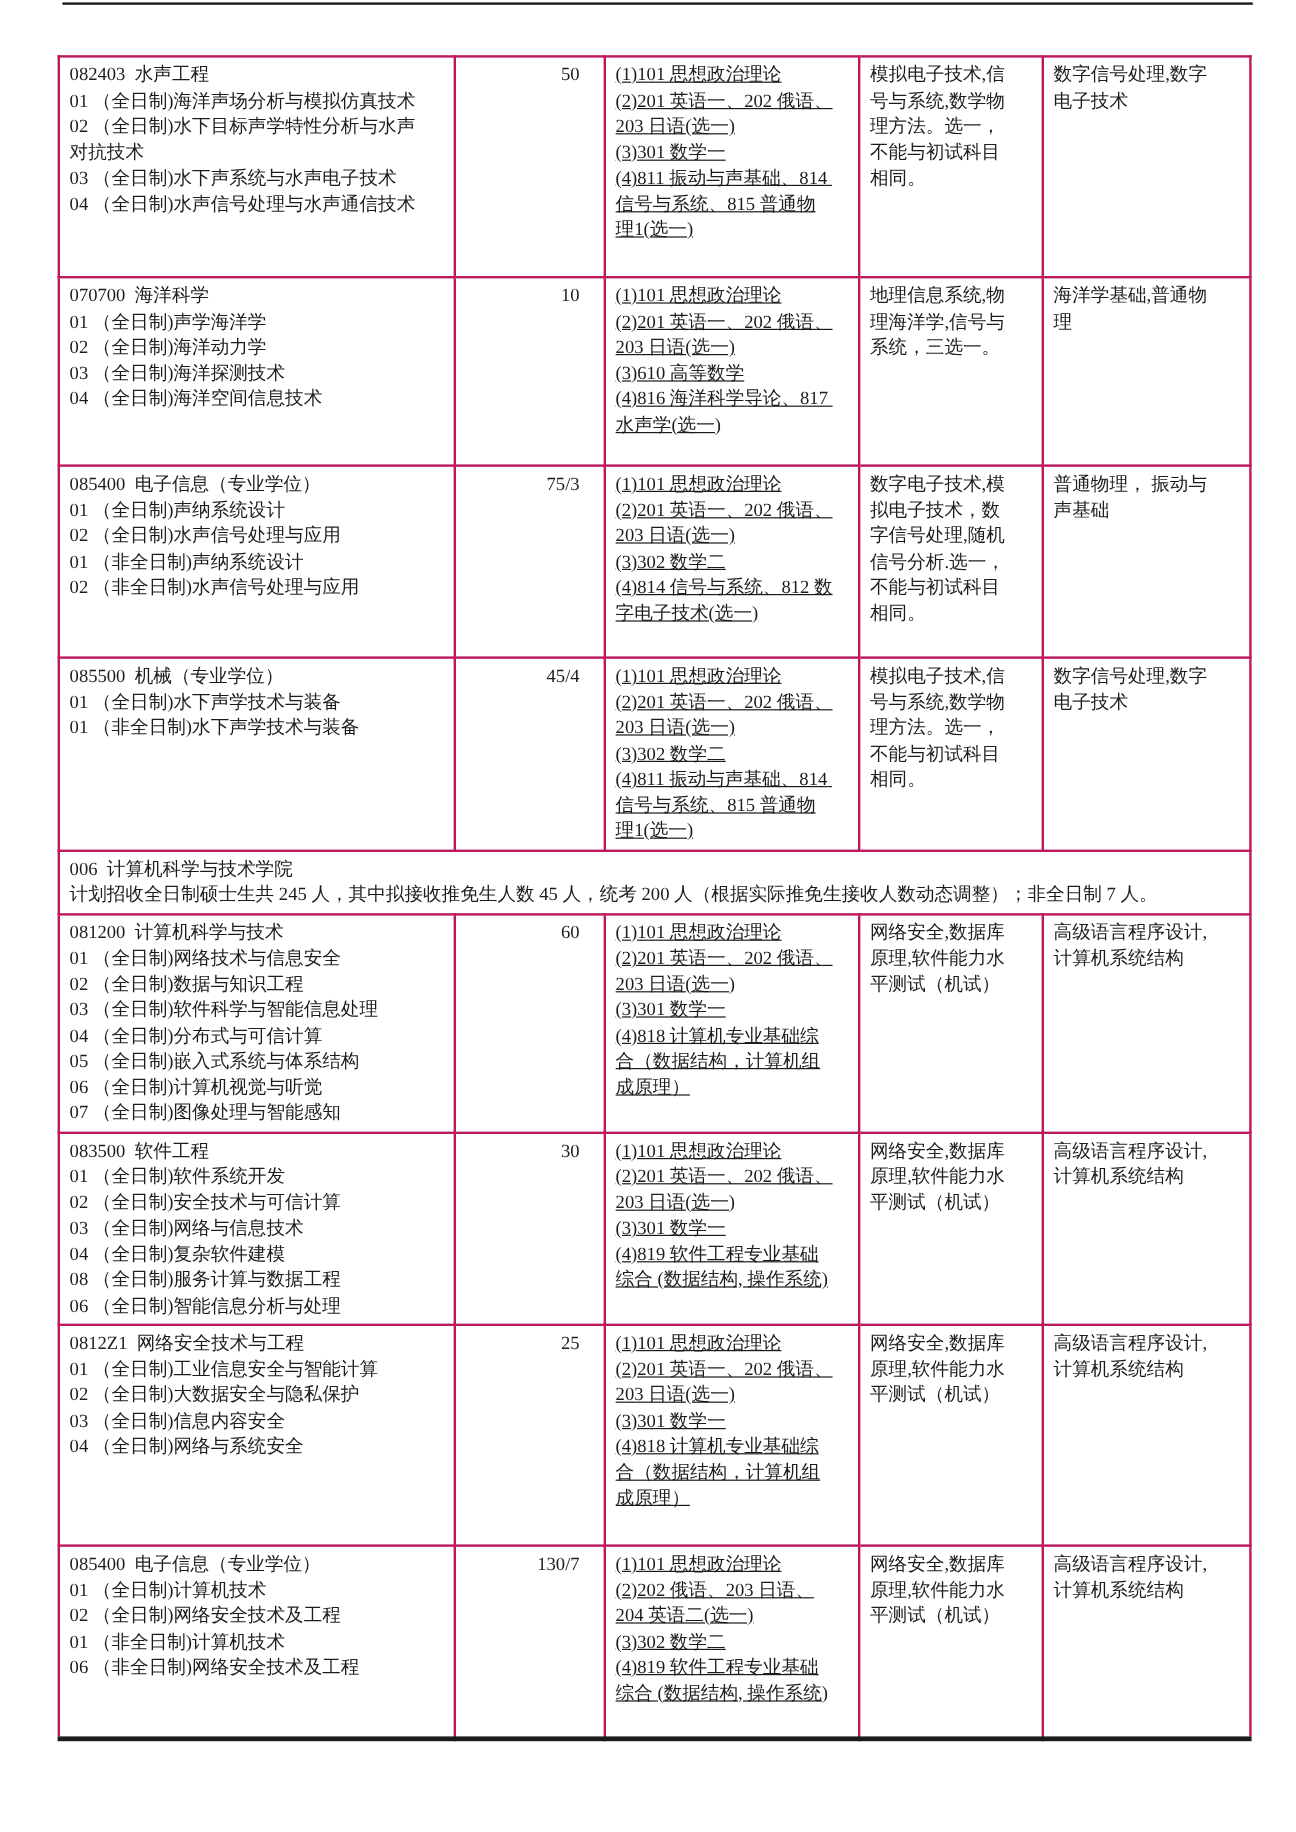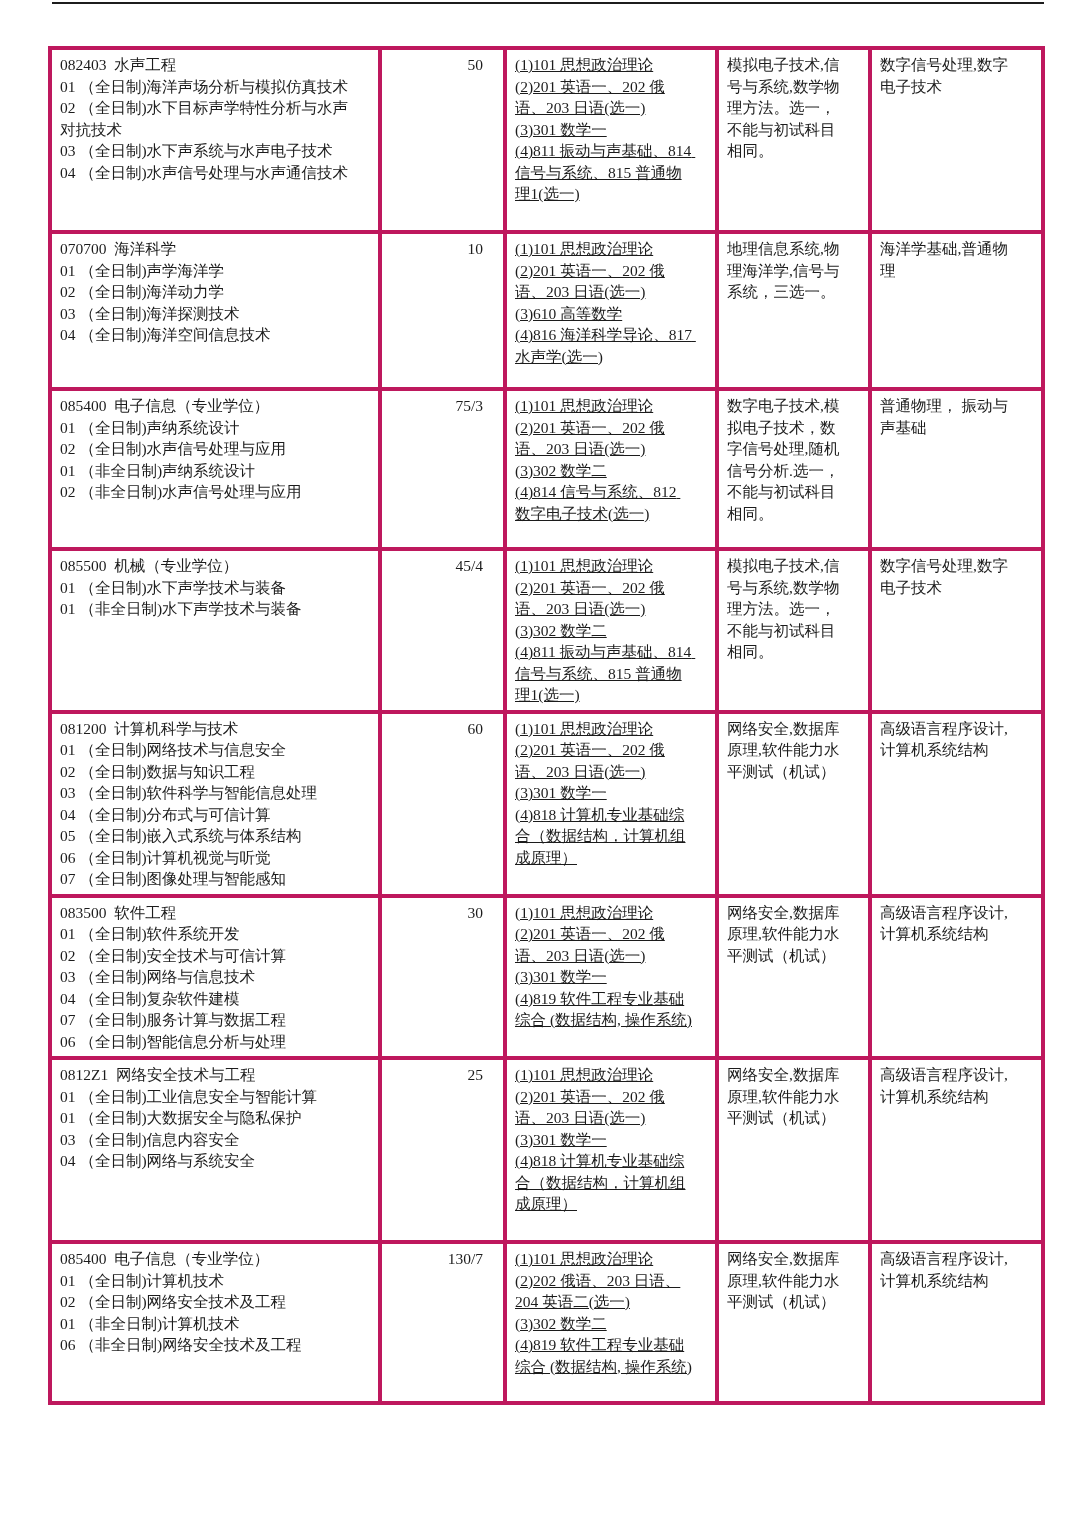--- a/index.html
+++ b/index.html
@@ -13,21 +13,21 @@
   .top-rule { position:absolute; left:52px; top:2px; width:992px; height:2px; background:#1c1c1c; }
 
   table.adm {
     position:absolute; left:48px; top:46px;
     width:993px;
     border-collapse:collapse; table-layout:fixed;
     border:2px solid #1c1c1c;
     border-bottom-width:4px;
   }
   table.adm td {
-    border:4px solid #be185d;
+    border:2px solid #be185d;
     vertical-align:top;
     font-size:15.5px;
     line-height:21.5px;
     padding:4px 20px 4px 8px;
     overflow:hidden;
   }
   .program-cell  { padding:4px 4px 4px 9px; }
   .quota-cell    { text-align:right; padding-top:5px; }
   .exam-cell     { padding:27px 14px 4px 8px;text-decoration:underline; }
   .retest-cell   { padding:27px 8px 4px 8px; }
@@ -140,20 +140,26 @@
             <div class="exam-line">(3)302 数学二</div>
             <div class="exam-line">(4)811 振动与声基础、814 信号与系统、815 普通物理1(选一)</div>
           </td>
           <td class="retest-cell">
             <div class="retest-text">模拟电子技术,信号与系统,数学物理方法。选一，不能与初试科目相同。</div>
           </td>
           <td class="additional-cell">
             <div class="additional-text">数字信号处理,数字电子技术</div>
           </td>
         </tr>
+        <tr style="height: 48px;">
+          <td class="section-cell" colspan="5">
+            <div class="section-title">006  计算机科学与技术学院</div>
+            <div class="section-note">计划招收全日制硕士生共 245 人，其中拟接收推免生人数 45 人，统考 200 人（根据实际推免生接收人数动态调整）；非全日制 7 人。</div>
+          </td>
+        </tr>
         <tr style="height: 181px;">
           <td class="program-cell">
             <div class="program-title">081200  计算机科学与技术</div>
             <div class="direction-line">01 （全日制)网络技术与信息安全</div>
             <div class="direction-line">02 （全日制)数据与知识工程</div>
             <div class="direction-line">03 （全日制)软件科学与智能信息处理</div>
             <div class="direction-line">04 （全日制)分布式与可信计算</div>
             <div class="direction-line">05 （全日制)嵌入式系统与体系结构</div>
             <div class="direction-line">06 （全日制)计算机视觉与听觉</div>
             <div class="direction-line">07 （全日制)图像处理与智能感知</div>
@@ -174,21 +180,21 @@
             <div class="additional-text">高级语言程序设计,计算机系统结构</div>
           </td>
         </tr>
         <tr style="height: 160px; border-radius: 17px;">
           <td class="program-cell">
             <div class="program-title">083500  软件工程</div>
             <div class="direction-line">01 （全日制)软件系统开发</div>
             <div class="direction-line">02 （全日制)安全技术与可信计算</div>
             <div class="direction-line">03 （全日制)网络与信息技术</div>
             <div class="direction-line">04 （全日制)复杂软件建模</div>
-            <div class="direction-line">07 （全日制)服务计算与数据工程</div>
+            <div class="direction-line">08 （全日制)服务计算与数据工程</div>
             <div class="direction-line">06 （全日制)智能信息分析与处理</div>
           </td>
           <td class="quota-cell">
             <div class="quota-value">30</div>
           </td>
           <td class="exam-cell">
             <div class="exam-line">(1)101 思想政治理论</div>
             <div class="exam-line">(2)201 英语一、202 俄语、203 日语(选一)</div>
             <div class="exam-line">(3)301 数学一</div>
             <div class="exam-line">(4)819 软件工程专业基础综合 (数据结构, 操作系统)</div>
@@ -197,21 +203,21 @@
             <div class="retest-text">网络安全,数据库原理,软件能力水平测试（机试）</div>
           </td>
           <td class="additional-cell">
             <div class="additional-text">高级语言程序设计,计算机系统结构</div>
           </td>
         </tr>
         <tr style="height: 184px;">
           <td class="program-cell">
             <div class="program-title">0812Z1  网络安全技术与工程</div>
             <div class="direction-line">01 （全日制)工业信息安全与智能计算</div>
-            <div class="direction-line">01 （全日制)大数据安全与隐私保护</div>
+            <div class="direction-line">02 （全日制)大数据安全与隐私保护</div>
             <div class="direction-line">03 （全日制)信息内容安全</div>
             <div class="direction-line">04 （全日制)网络与系统安全</div>
           </td>
           <td class="quota-cell">
             <div class="quota-value">25</div>
           </td>
           <td class="exam-cell">
             <div class="exam-line">(1)101 思想政治理论</div>
             <div class="exam-line">(2)201 英语一、202 俄语、203 日语(选一)</div>
             <div class="exam-line">(3)301 数学一</div>

